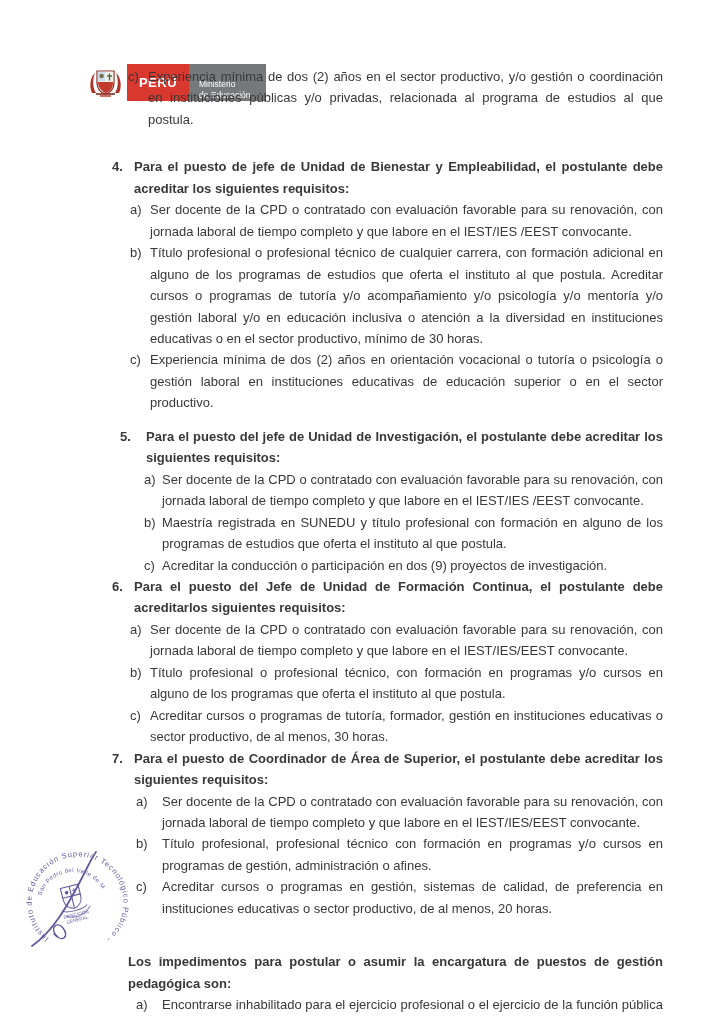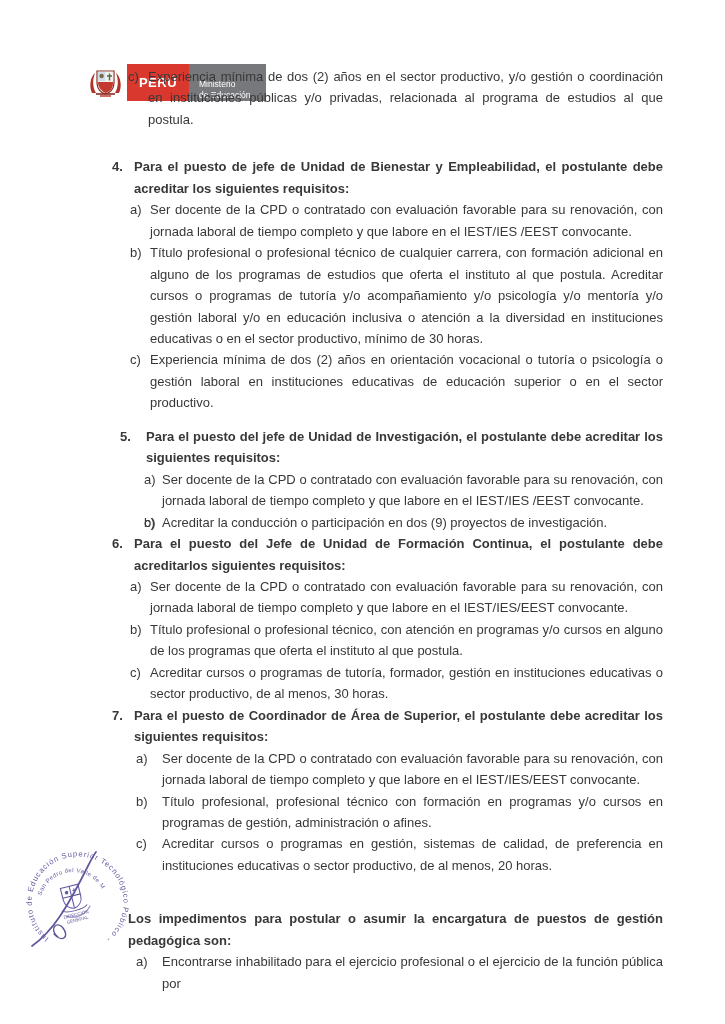--- a/index.html
+++ b/index.html
@@ -101,41 +101,42 @@
         <span class="num">5.</span>
         <span>Para el puesto del jefe de Unidad de Investigación, el postulante debe acreditar los siguientes requisitos:</span>
       </p>
       <div class="items-std">
         <p class="item">
           <span class="lbl">a)</span>
           <span>Ser docente de la CPD o contratado con evaluación favorable para su renovación, con jornada laboral de tiempo completo y que labore en el IEST/IES /EEST convocante.</span>
         </p>
         <p class="item">
           <span class="lbl">b)</span>
+          <span>Maestría registrada en SUNEDU y título profesional con formación en alguno de los programas de estudios que oferta el instituto al que postula.</span>
         </p>
         <p class="item">
           <span class="lbl">c)</span>
           <span>Acreditar la conducción o participación en dos (9) proyectos de investigación.</span>
         </p>
       </div>
     </div>
 
     <div class="sec6">
       <p class="sec-title">
         <span class="num">6.</span>
         <span>Para el puesto del Jefe de Unidad de Formación Continua, el postulante debe acreditarlos siguientes requisitos:</span>
       </p>
       <div class="items-std">
         <p class="item">
           <span class="lbl">a)</span>
           <span>Ser docente de la CPD o contratado con evaluación favorable para su renovación, con jornada laboral de tiempo completo y que labore en el IEST/IES/EEST convocante.</span>
         </p>
         <p class="item">
           <span class="lbl">b)</span>
-          <span>Título profesional o profesional técnico, con atención en programas y/o cursos en alguno de los programas que oferta el instituto al que postula.</span>
+          <span>Título profesional o profesional técnico, con formación en programas y/o cursos en alguno de los programas que oferta el instituto al que postula.</span>
         </p>
         <p class="item">
           <span class="lbl">c)</span>
           <span>Acreditar cursos o programas de tutoría, formador, gestión en instituciones educativas o sector productivo, de al menos, 30 horas.</span>
         </p>
       </div>
     </div>
 
     <div class="sec7">
       <p class="sec-title">

